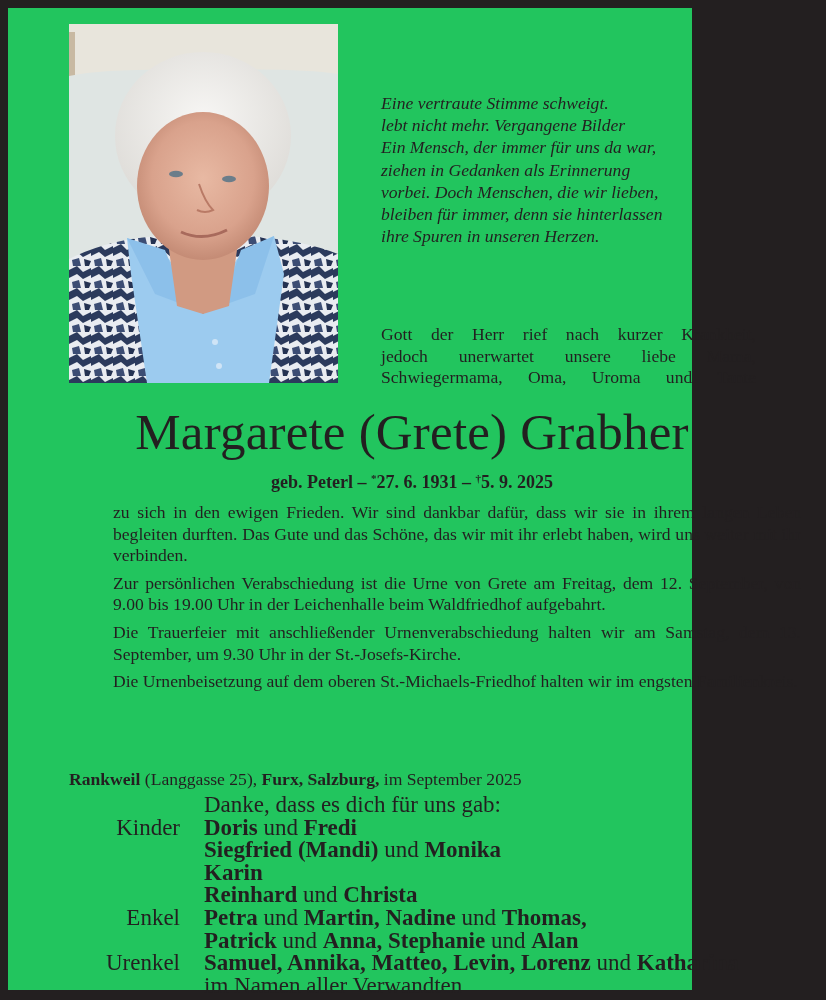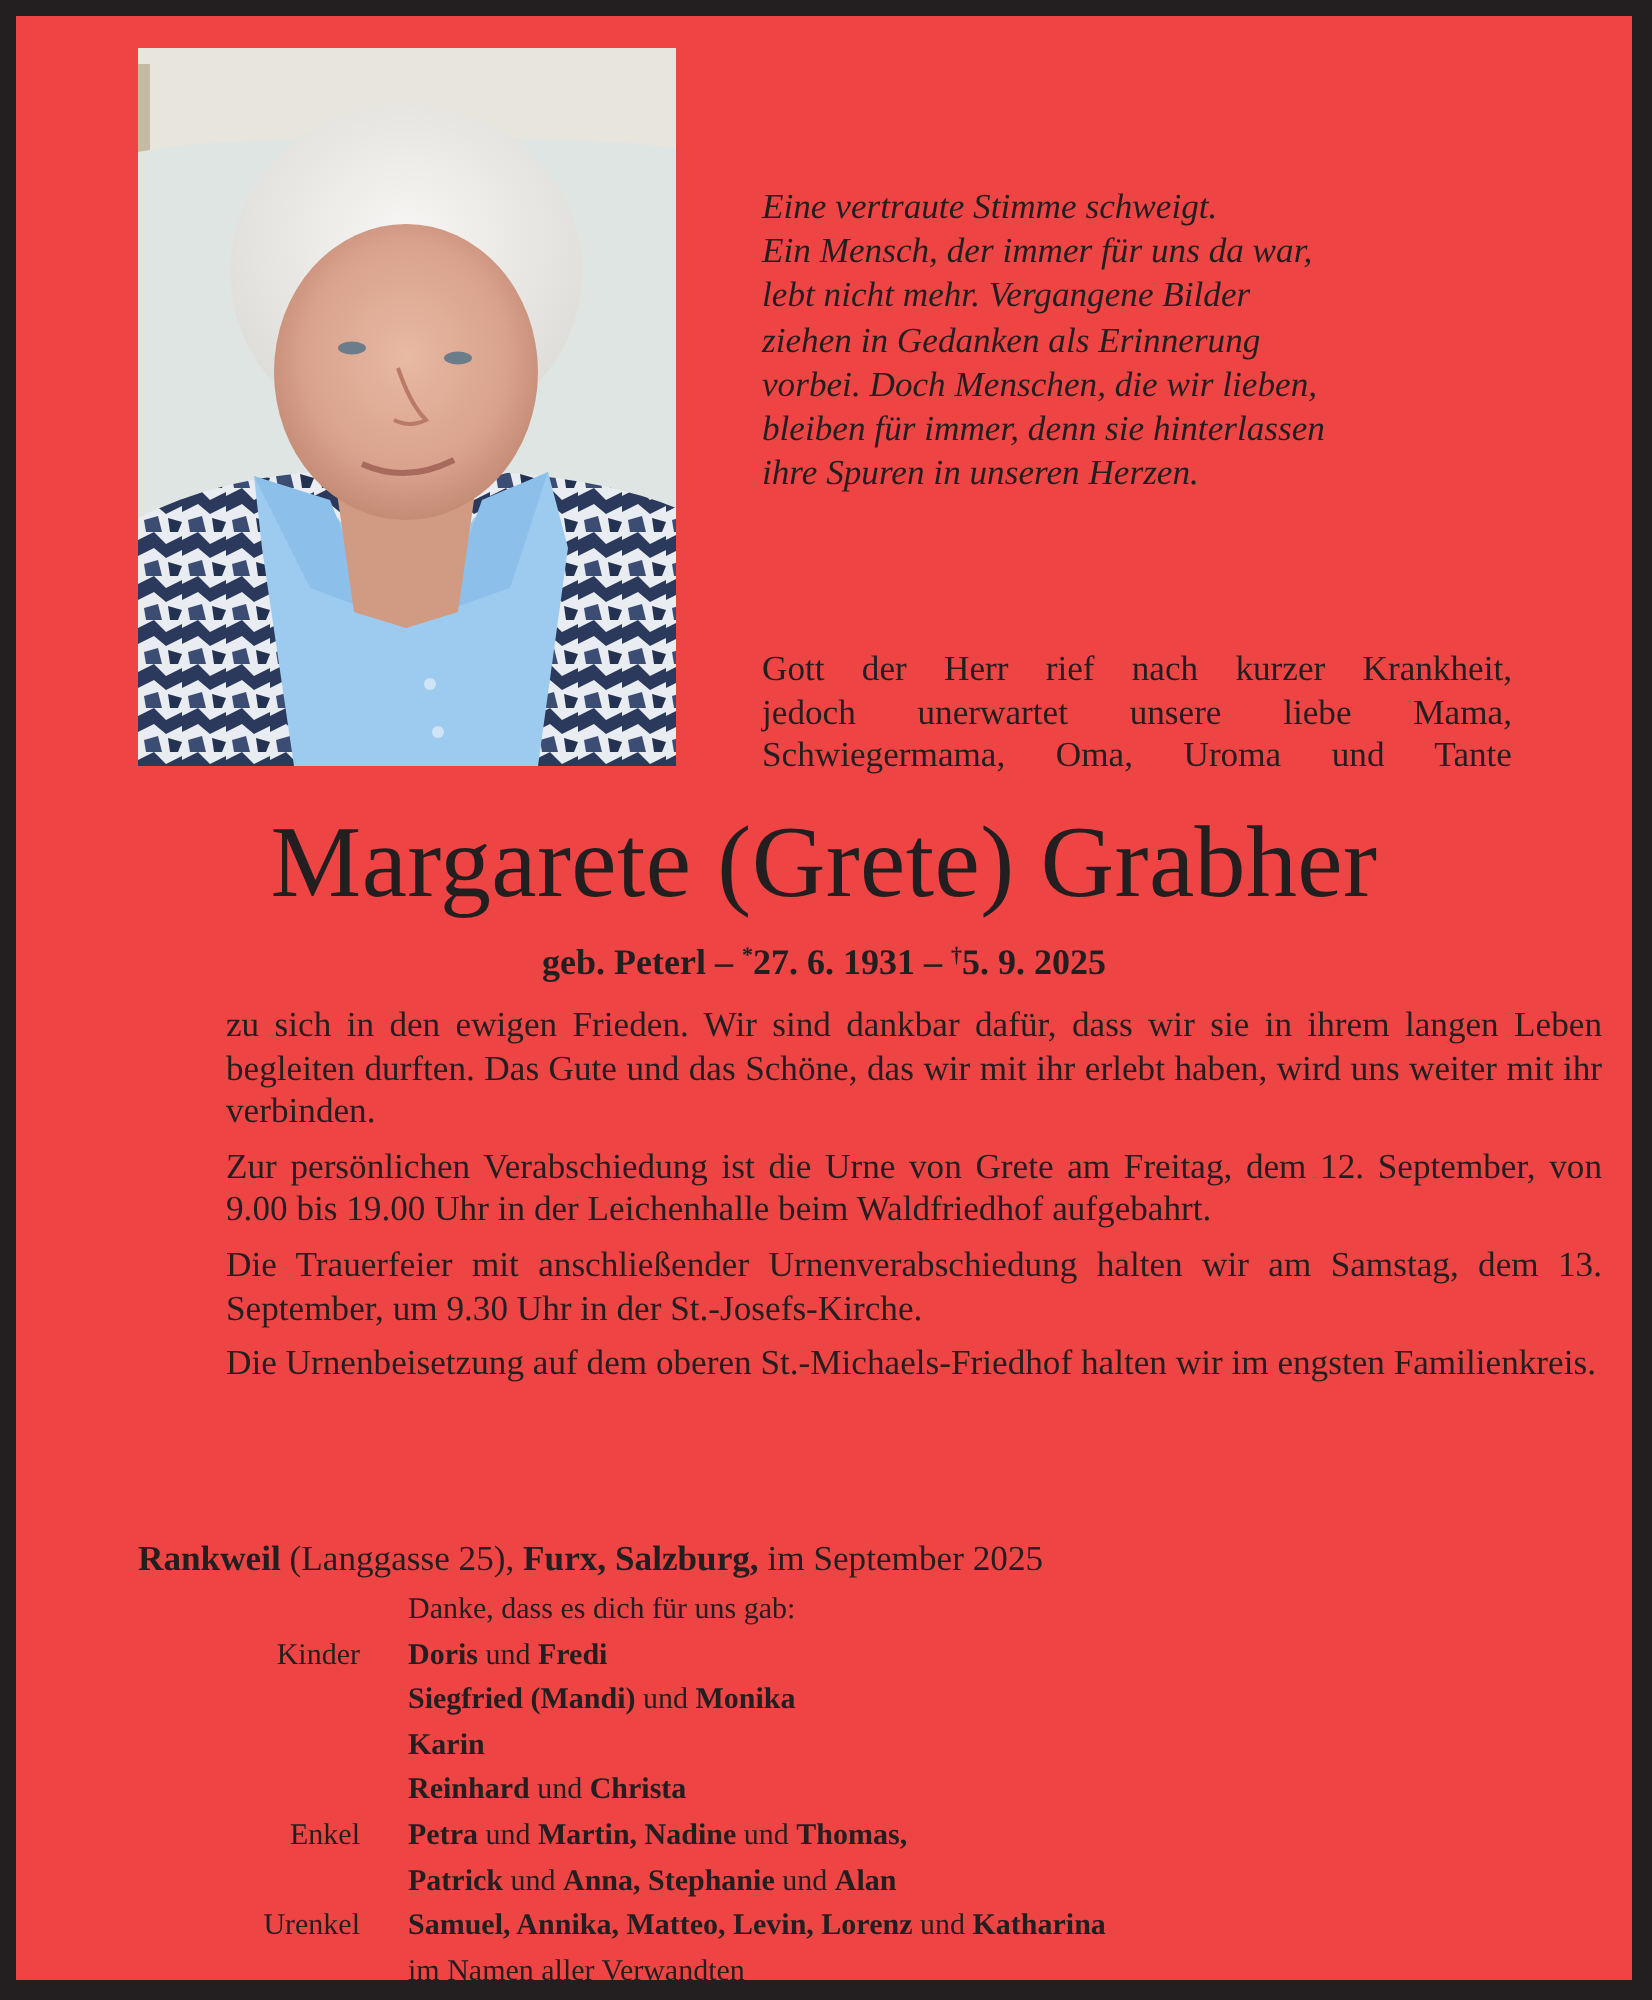--- a/index.html
+++ b/index.html
@@ -7,22 +7,22 @@
       width: 826px; height: 1000px;
       background: #231f20;
       position: relative;
       overflow: hidden;
       font-family: "Liberation Serif", "DejaVu Serif", serif;
       color: #231f20;
     }
     .sheet {
       position: absolute;
       left: 8px; top: 8px;
-      width: 808px; height: 982px;
-      background: #ef4444;
+      width: 684px; height: 982px;
+      background: #22c55e;
     }
     
     .photo {
       position: absolute;
       left: 61px; top: 16px;
       width: 269px; height: 359px;
       overflow: hidden;
       background: #dcdcd6;
     }
     .photo svg { display:block; width:100%; height:100%; }
@@ -91,21 +91,21 @@
       line-height: 22px;
       white-space: nowrap;
     }
     .place b { font-weight: bold; }
 
     
     .family {
       position: absolute;
       left: 0; top: 786px;
       width: 808px;
-      font-size: 15px;
+      font-size: 23px;
       line-height: 22.6px;
     }
     .fam-row { position: relative; height: 22.6px; white-space: nowrap; }
     .fam-label {
       position: absolute;
       right: 636px;
       top: 0;
       text-align: left;
     }
     .fam-text {
@@ -164,22 +164,22 @@
 
       <path d="M112 208 Q134 218 158 206" fill="none" stroke="#a86a5c" stroke-width="3"></path>
 
       <circle cx="146" cy="318" r="3" fill="#cfe4f6"></circle>
       <circle cx="150" cy="342" r="3" fill="#cfe4f6"></circle>
     </svg>
   </div>
 
   <div class="poem">
     <div>Eine vertraute Stimme schweigt.</div>
+    <div>lebt nicht mehr. Vergangene Bilder</div>
     <div>Ein Mensch, der immer für uns da war,</div>
-    <div>lebt nicht mehr. Vergangene Bilder</div>
     <div>ziehen in Gedanken als Erinnerung</div>
     <div>vorbei. Doch Menschen, die wir lieben,</div>
     <div>bleiben für immer, denn sie hinterlassen</div>
     <div>ihre Spuren in unseren Herzen.</div>
   </div>
 
   <div class="intro">
     <div class="just">Gott der Herr rief nach kurzer Krankheit,</div>
     <div class="just">jedoch unerwartet unsere liebe Mama,</div>
     <div class="just">Schwiegermama, Oma, Uroma und Tante</div>

